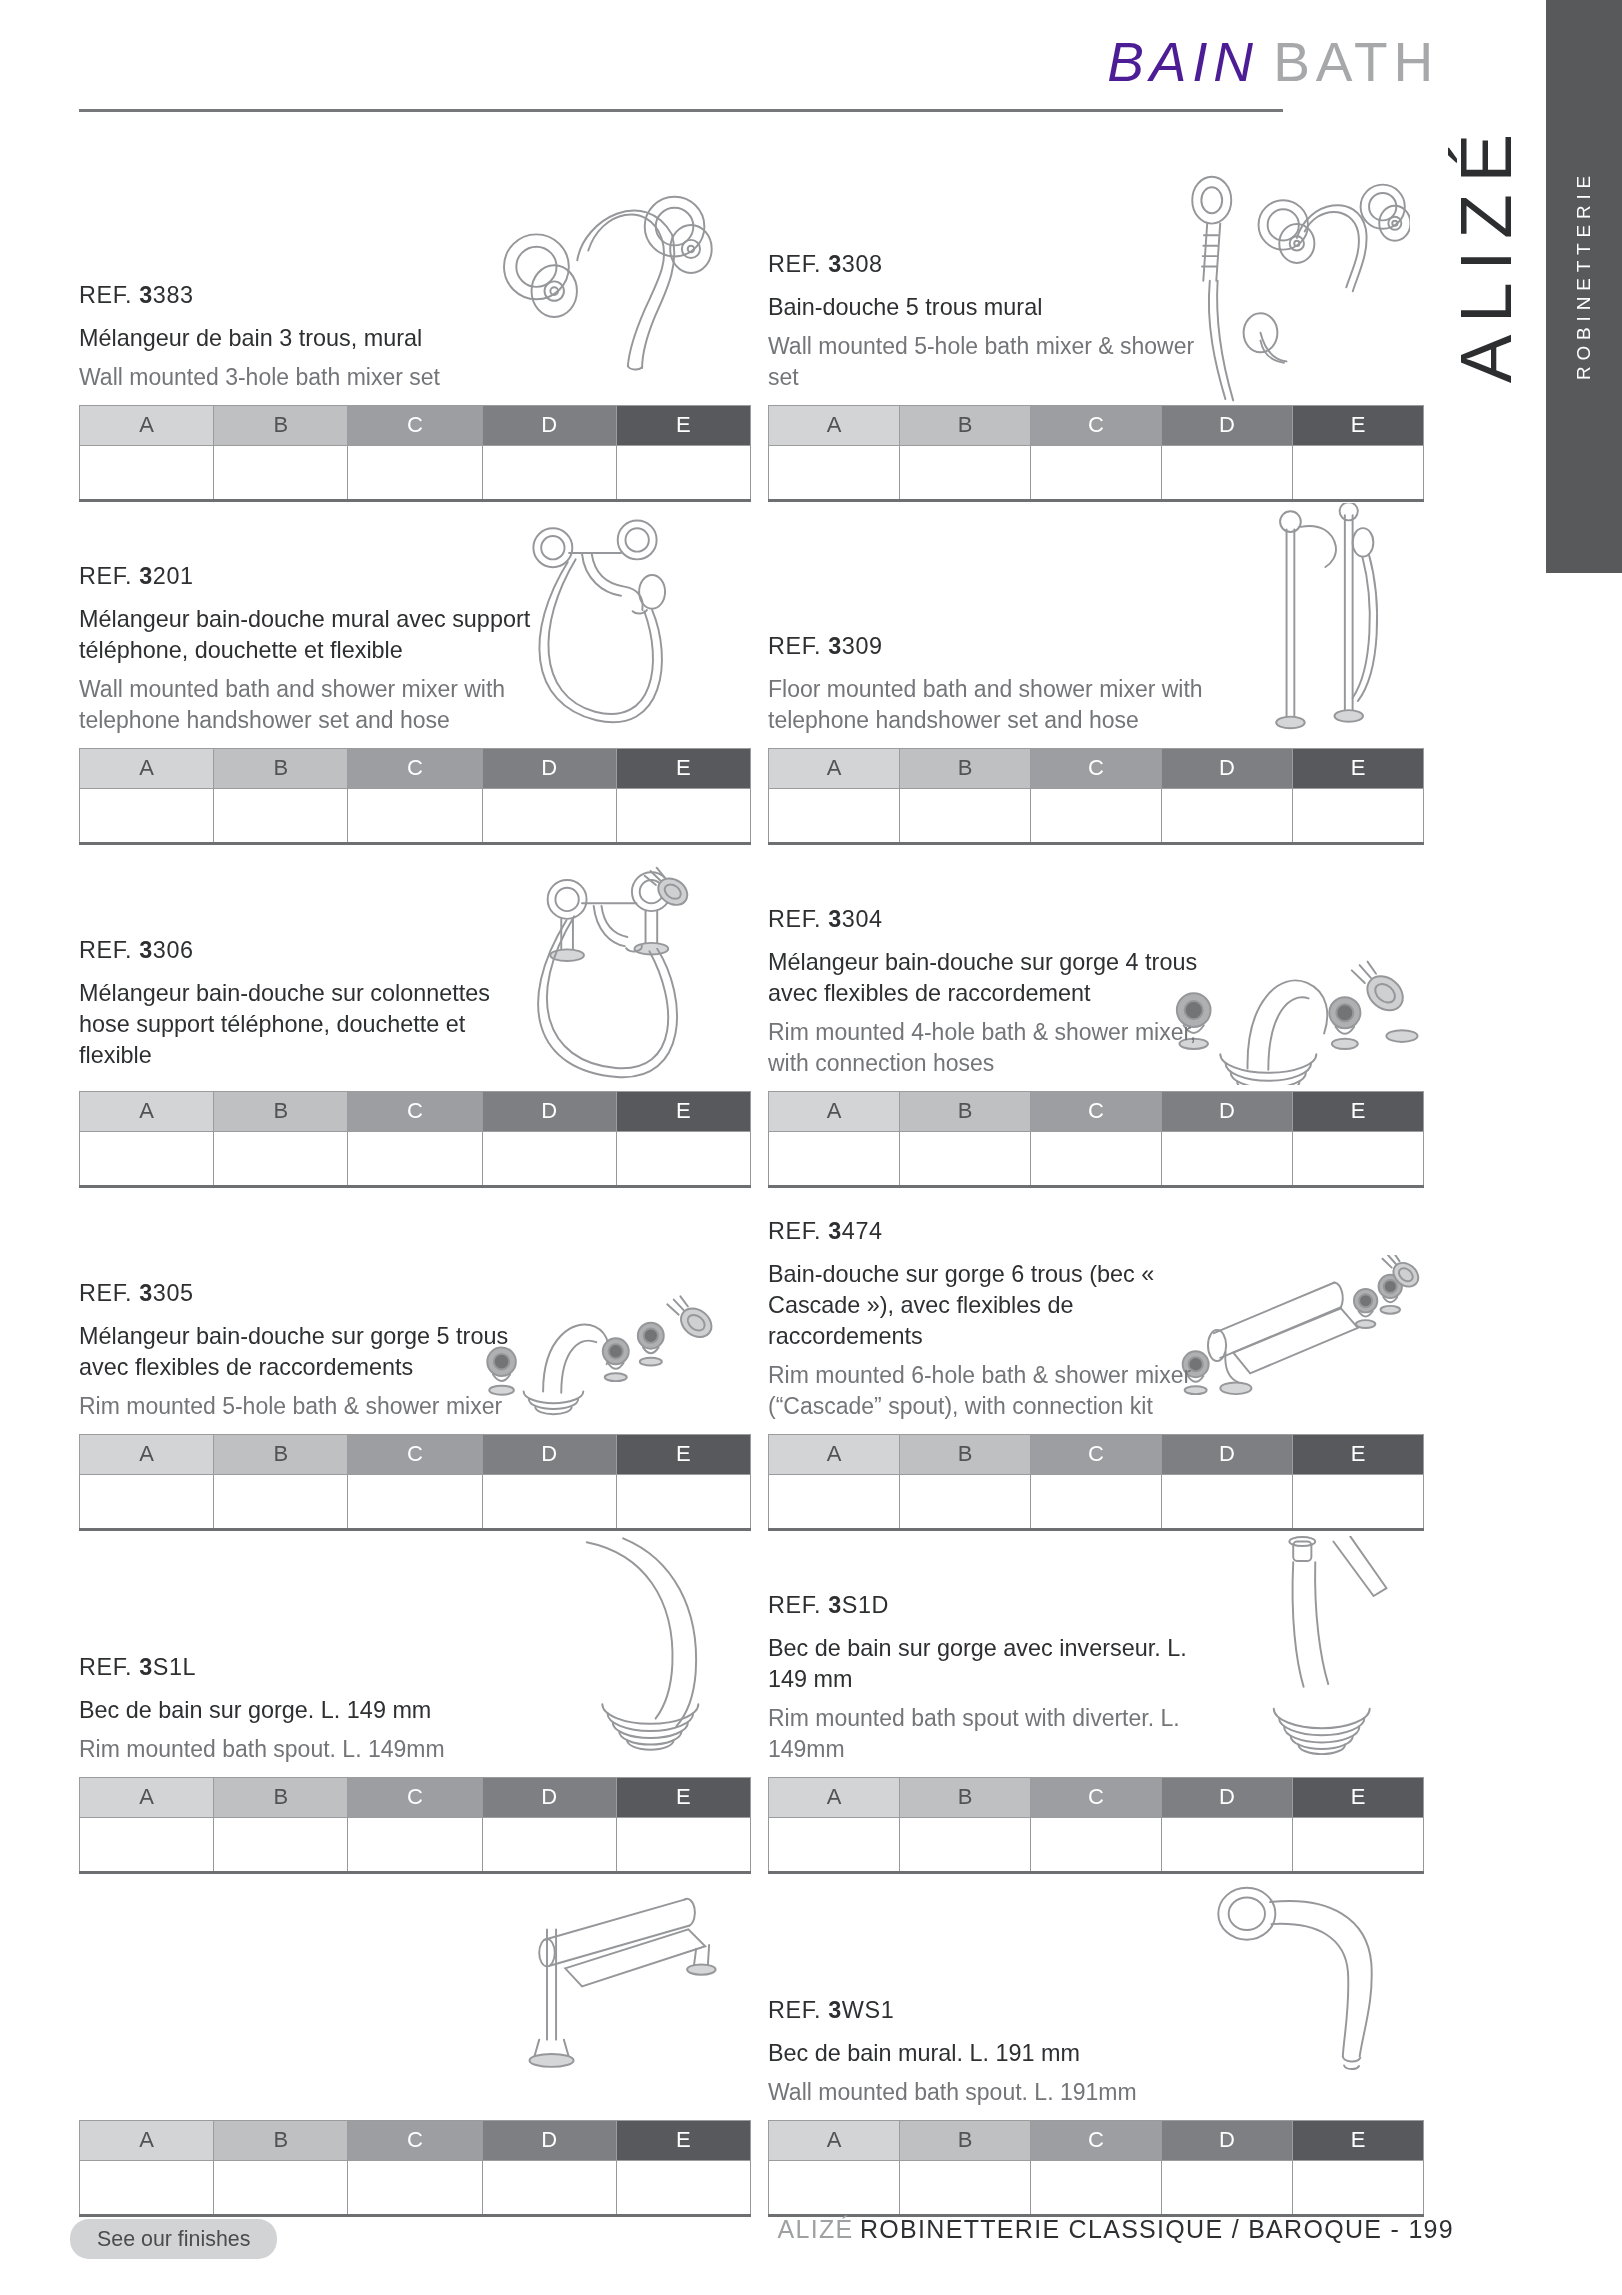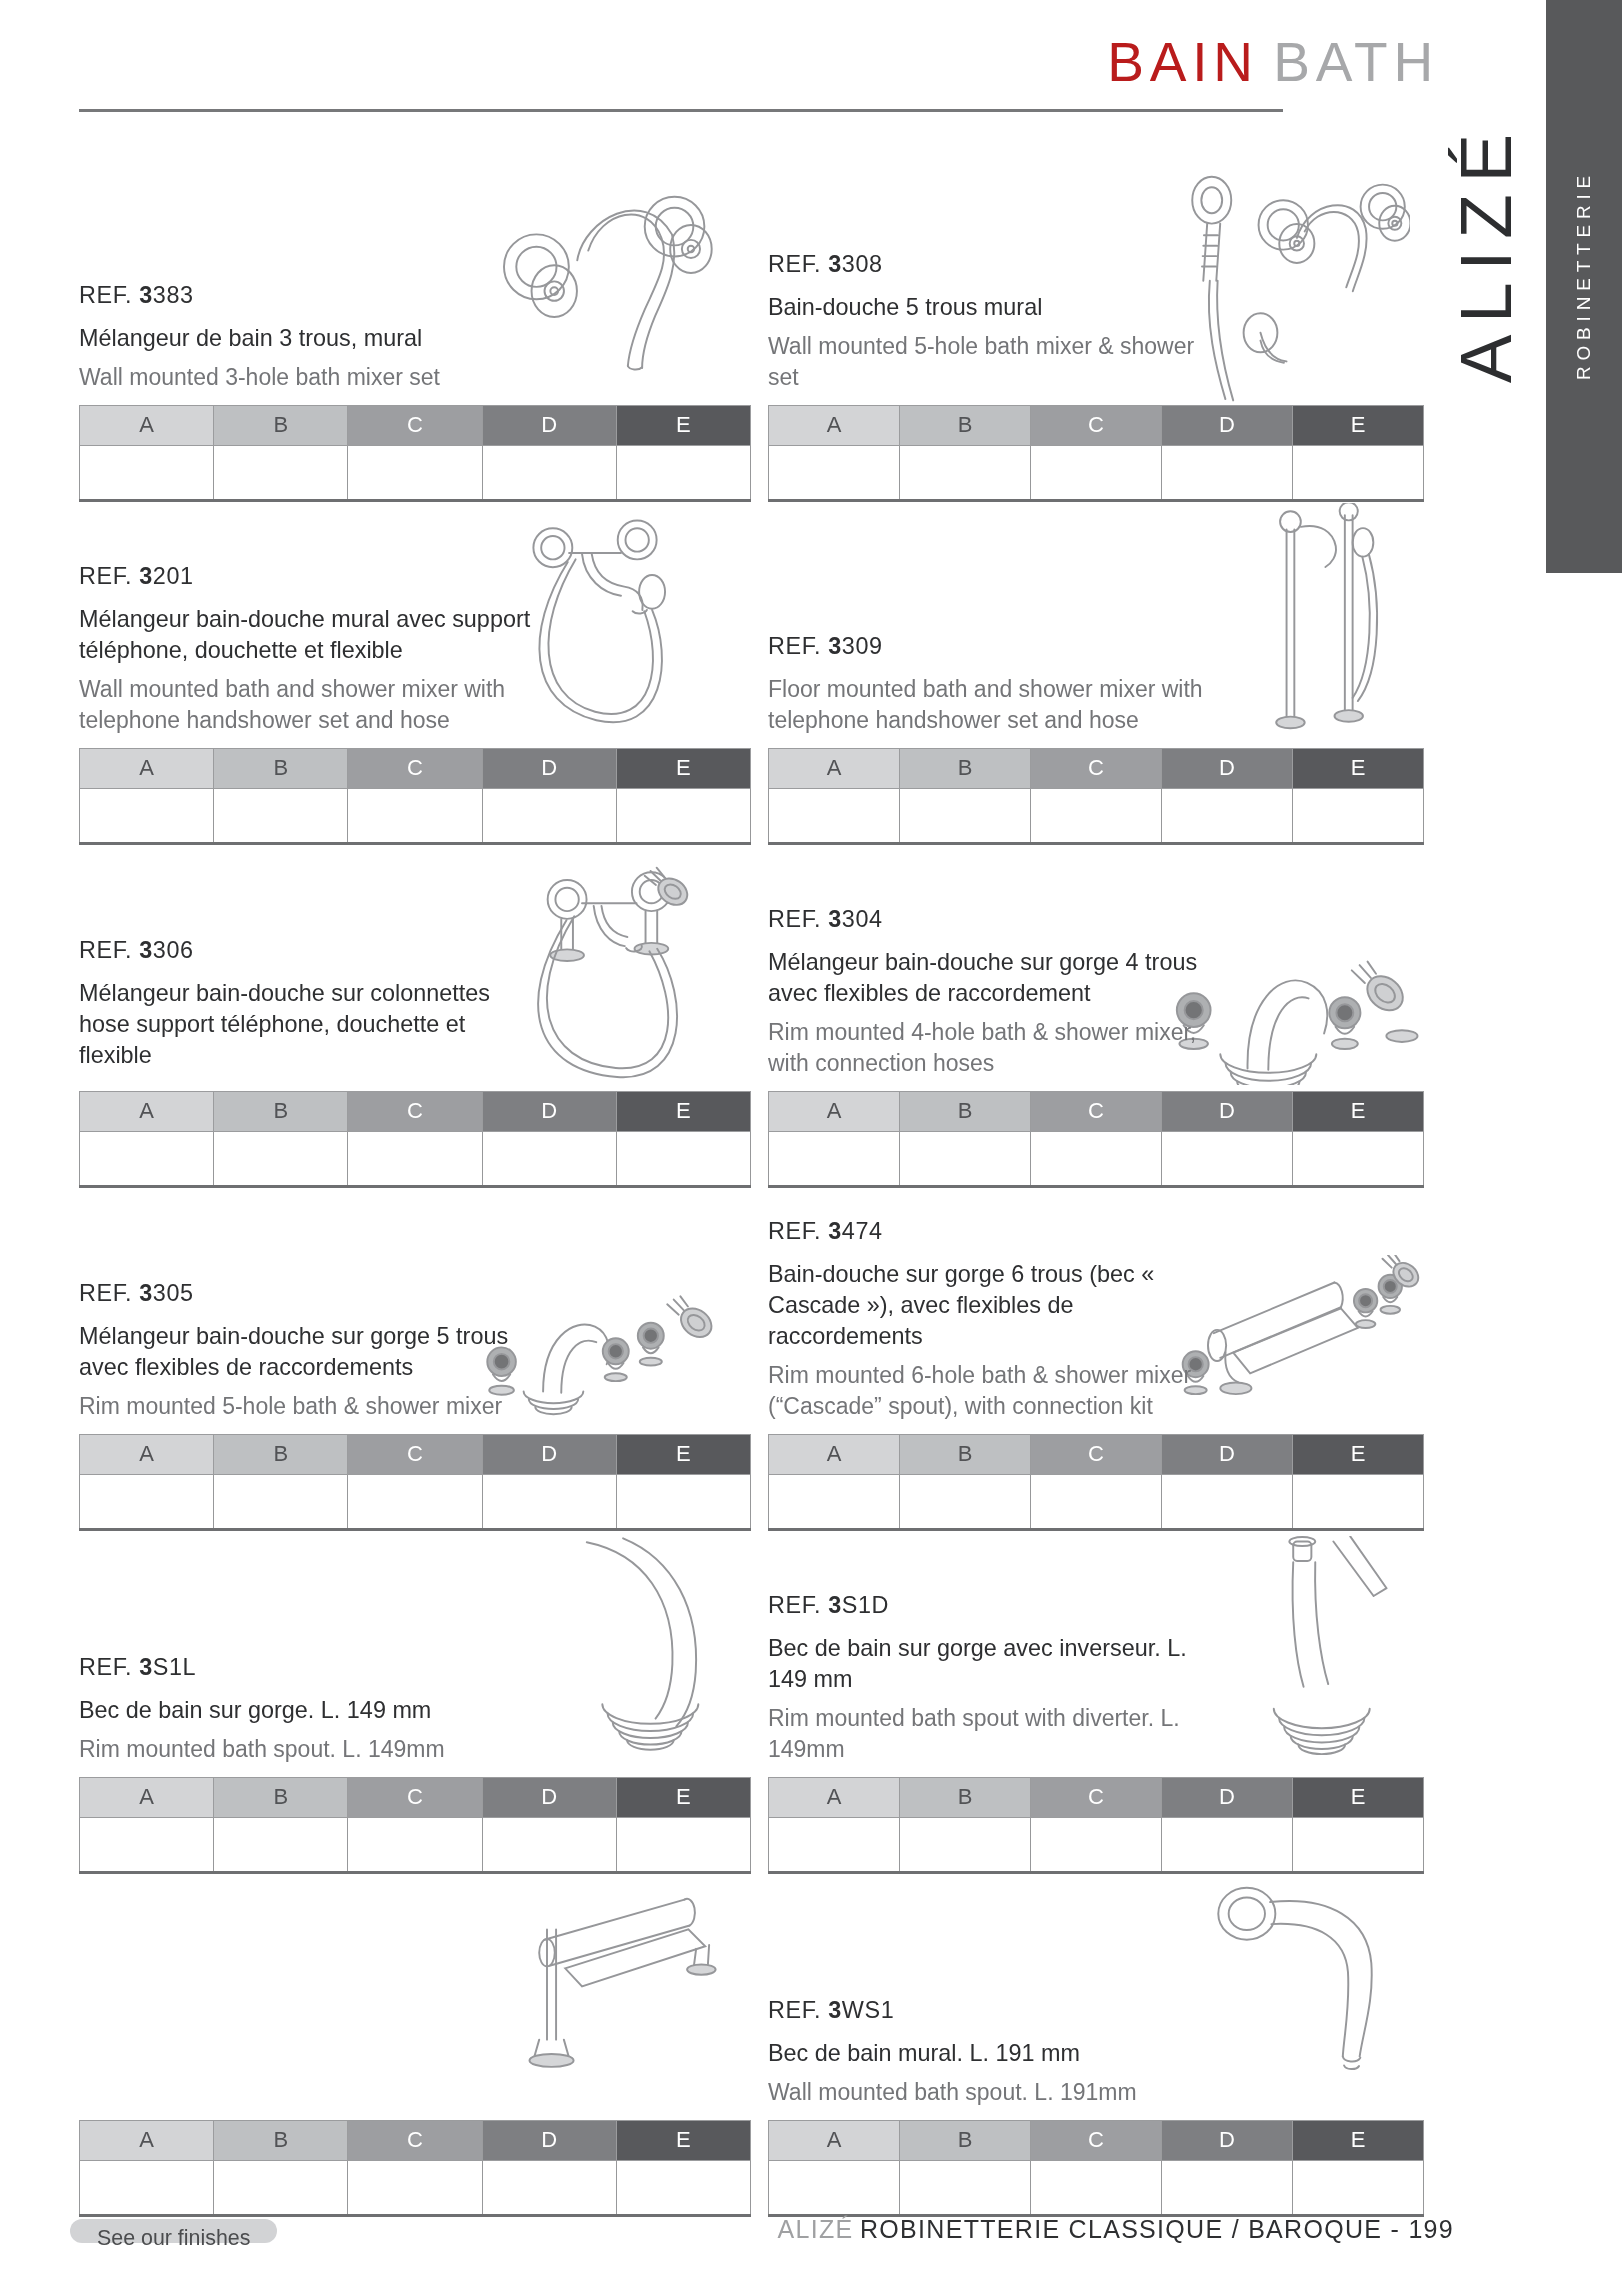--- a/index.html
+++ b/index.html
@@ -7,21 +7,21 @@
   body {
     position:relative; width:1623px; height:2295px; overflow:hidden;
     font-family:"Liberation Sans", sans-serif; color:#2f3032;
   }
 
   
   .page-title {
     position:absolute; top:30px; right:184px;
     font-size:55px; font-weight:300; letter-spacing:5.8px; white-space:nowrap;
   }
-  .title-primary { color:#b91c1c; }
+  .title-primary { color:#4c1d95;font-style:italic; }
   .title-secondary { color:#a7a8aa; margin-left:14.3px; }
   .header-rule {
     position:absolute; left:79px; right:340px; top:109px; height:2.6px; background:#77787a;
   }
 
   
   .side-tab {
     position:absolute; top:0; right:0; width:77px; height:573px;
     display:flex; align-items:center; justify-content:center;
   }
@@ -62,21 +62,21 @@
   table.spec-table th {
     height:40px; font-size:22px; font-weight:400; text-align:center;
     border:0.6px solid #9b9c9e;
   }
   table.spec-table td {
     height:55px; background:#ffffff; border:1.3px solid #97989a;
   }
 
   
   .finishes-button {
-    position:absolute; left:70px; top:2219px; height:24px;
+    position:absolute; left:70px; top:2219px; height:40px;
     background:#d2d3d5; border:none; border-radius:19px; padding:0 27px;
     font-family:"Liberation Sans", sans-serif;
     font-size:21.4px; color:#4b4c4e; line-height:38px; white-space:nowrap; cursor:pointer;
   }
   .footer-line {
     position:absolute; right:169px; top:2215px;
     font-size:25px; letter-spacing:1.3px; white-space:nowrap;
   }
   .footer-brand { color:#9fa0a2; }
   .footer-text { color:#2e2f31; font-weight:500; margin-left:6.5px; }

